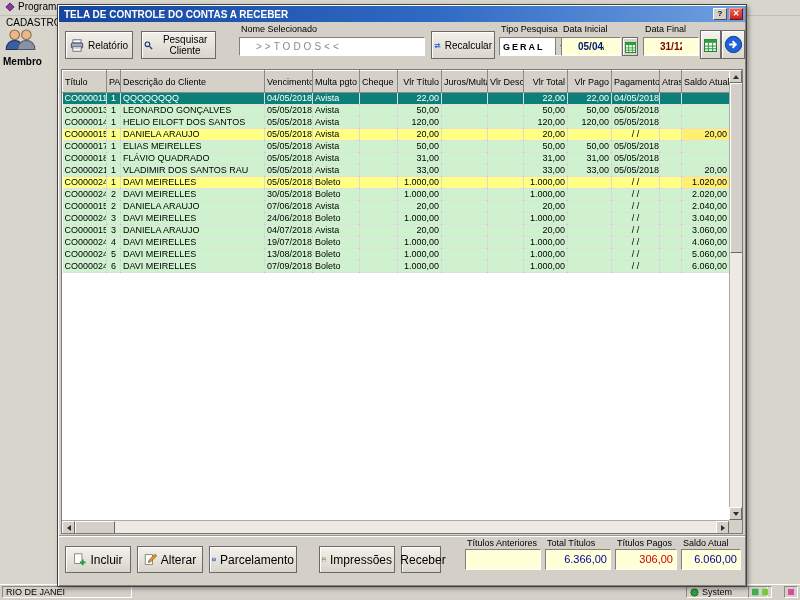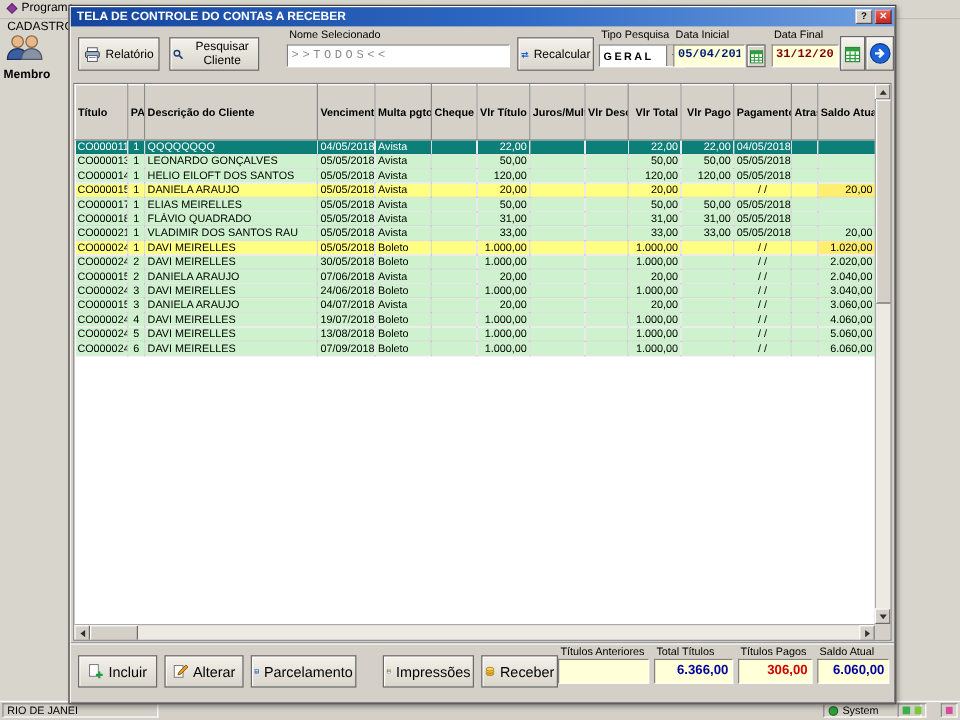--- a/index.html
+++ b/index.html
@@ -28,38 +28,38 @@
           border:1px solid;border-color:#fff #505050 #505050 #fff;background:#d4d0c8;font-weight:bold;cursor:default}
   .tb-close{background:linear-gradient(#f06050,#c02820);color:#fff;border-color:#f0a0a0 #701010 #701010 #f0a0a0}
 
   
   .toolbar{position:absolute;top:17px;left:1px;right:1px;height:47px}
   .tbtn{position:absolute;top:9px;height:28px;background:linear-gradient(#f3f1ea,#d9d5cb);
         border:1px solid #6a6a6a;box-shadow:inset 1px 1px 0 #fff;display:flex;align-items:center;justify-content:center;
         gap:4px;font-size:10px;padding:0 2px;box-sizing:border-box;cursor:default}
   .tlabel{position:absolute;top:2px;font-size:9px;white-space:nowrap}
   .tinput{position:absolute;top:15px;height:19px;box-sizing:border-box;border:1px solid;border-color:#808080 #fff #fff #808080;
-          background:#fff;font-size:10px;padding:0 3px;font-family:Liberation Mono, monospace}
+          background:#fff;font-size:10px;padding:0 16px;font-family:Liberation Sans, sans-serif}
   .name-input{color:#8a8a8a;letter-spacing:3px}
   .combo{position:absolute;top:15px;height:19px;background:#fff;border:1px solid;border-color:#808080 #fff #fff #808080;
          box-sizing:border-box;display:flex;align-items:center}
   .combo-text{flex:1;font-weight:bold;letter-spacing:2px;padding-left:3px;font-size:9px}
   .combo-btn{width:14px;height:100%;background:#d4d0c8;border-left:1px solid #808080;display:flex;align-items:center;justify-content:center}
   .date-input{font-weight:bold;text-align:center;background:#ffffd8}
   .di-color{color:#001c70}.df-color{color:#7c0000}
   .cal-btn{position:absolute;top:15px;width:16px;height:19px;background:#d9d5cb;border:1px solid #6a6a6a;
            box-shadow:inset 1px 1px 0 #fff;display:flex;align-items:center;justify-content:center;padding:0;box-sizing:border-box}
   .sqbtn{position:absolute;top:8px;height:29px;background:linear-gradient(#f6f4ee,#d9d5cb);border:1px solid #6a6a6a;
          box-shadow:inset 1px 1px 0 #fff;display:flex;align-items:center;justify-content:center;padding:0;box-sizing:border-box}
 
   
   .grid-wrap{position:absolute;top:64px;left:3px;width:682px;height:465px;background:#fff;
              border:1px solid #7a7a7a;box-sizing:border-box;overflow:hidden}
   table{position:absolute;top:0;left:0;border-collapse:collapse;table-layout:fixed;width:667px}
-  th{background:#d5d1c9;font-weight:bold;font-size:9px;height:13px;padding:16px 2px;white-space:nowrap;overflow:hidden;
+  th{background:#d5d1c9;font-weight:normal;font-size:9px;height:13px;padding:4px 2px;white-space:nowrap;overflow:hidden;
      border:1px solid;border-color:#fff #8a8a8a #8a8a8a #fff}
   td{font-size:9px;height:11px;line-height:11px;padding:0 2px;white-space:nowrap;overflow:hidden;
      border-right:1px solid rgba(0,0,0,.14);border-bottom:1px solid rgba(0,0,0,.12)}
   .a-l{text-align:left}.a-c{text-align:center}.a-r{text-align:right}
   tr.row-green td{background:#cef2ce}
   tr.row-yellow td{background:#ffff84}
   tr.row-selected td{background:#0c7f78;color:#fff}
   td.hl{background:#5fdd92}
   tr.row-selected td.hl{background:#0c7f78}
   td.saldo{background:#fff6a0}
@@ -77,21 +77,21 @@
   .t-right{width:0;height:0;border-top:3px solid transparent;border-bottom:3px solid transparent;border-left:4px solid #303030}
   .vthumb{position:absolute;left:0;top:13px;width:13px;height:170px;background:#d4d0c8;border:1px solid;border-color:#fff #6a6a6a #6a6a6a #fff;box-sizing:border-box}
   .hthumb{position:absolute;top:0;left:13px;height:13px;width:40px;background:#d4d0c8;border:1px solid;border-color:#fff #6a6a6a #6a6a6a #fff;box-sizing:border-box}
 
   
   .footer{position:absolute;left:1px;right:1px;bottom:1px;height:49px;border-top:1px solid #9a9a9a;box-shadow:inset 0 1px 0 #fff}
   .fbtn{position:absolute;top:10px;height:27px;background:linear-gradient(#f3f1ea,#d9d5cb);border:1px solid #6a6a6a;
         box-shadow:inset 1px 1px 0 #fff;display:flex;align-items:center;justify-content:center;gap:4px;font-size:12px;padding:0 2px;box-sizing:border-box}
   .flabel{position:absolute;top:2px;font-size:9px;white-space:nowrap}
   .fbox{position:absolute;top:13px;height:21px;background:#ffffd8;border:1px solid;border-color:#808080 #fff #fff #808080;
-        box-sizing:border-box;font-size:11px;font-weight:bold;text-align:right;line-height:19px;padding:0 3px}
+        box-sizing:border-box;font-size:11px;font-weight:normal;text-align:right;line-height:19px;padding:0 3px}
   .v-blue{color:#0000a0}.v-red{color:#d00000}
 </style>
 </head>
 <body>
 
 <div class="desktop">
 
   <div class="menubar">
     <div class="menu-item">
       <svg width="10" height="10" viewBox="0 0 12 12">
@@ -550,21 +550,21 @@
       <button class="fbtn" style="left:150px;width:88px">
         <svg width="13" height="13" viewBox="0 0 16 16">
           <rect x="1.5" y="2" width="13" height="12" fill="#3a6fd0" stroke="#1a3a80"></rect>
           <rect x="3.5" y="4" width="9" height="2.5" fill="#fff"></rect>
           <rect x="3.5" y="8" width="9" height="1.4" fill="#cfe0ff"></rect>
           <rect x="3.5" y="10.5" width="9" height="1.4" fill="#cfe0ff"></rect>
         </svg>
         <span>Parcelamento</span>
       </button>
 
-      <button class="fbtn" style="left:342px;width:64px">
+      <button class="fbtn" style="left:342px;width:40px">
         <svg width="14" height="13" viewBox="0 0 16 16">
           <ellipse cx="8" cy="11.5" rx="6" ry="2.8" fill="#e8b020" stroke="#906010"></ellipse>
           <ellipse cx="8" cy="8" rx="6" ry="2.8" fill="#f4c838" stroke="#906010"></ellipse>
           <ellipse cx="8" cy="4.5" rx="6" ry="2.8" fill="#ffd850" stroke="#906010"></ellipse>
         </svg>
         <span>Receber</span>
       </button>
 
       <div class="flabel" style="left:408px">Títulos Anteriores</div>
       <div class="fbox" style="left:406px;width:76px"></div>

